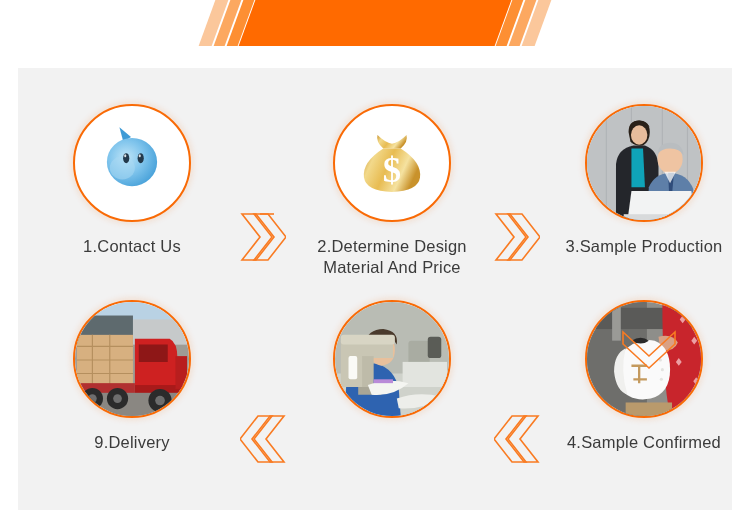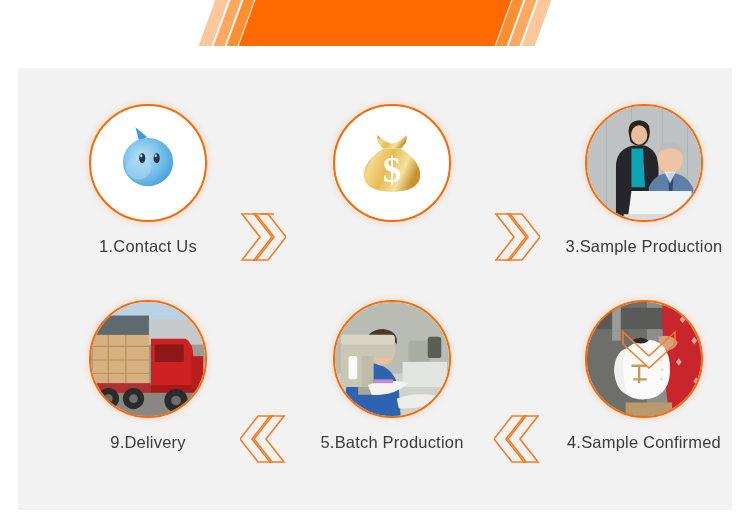--- a/index.html
+++ b/index.html
@@ -62,21 +62,21 @@
     height: 442px;
     background: #F2F2F2;
   }
 
   
   .step {
     position: absolute;
     width: 220px;
     text-align: center;
   }
-  .step.col0 { left: 20px; }
+  .step.col0 { left: 4px; }
   .step.col1 { left: 264px; }
   .step.col2 { left: 516px; }
   .step.row0 { top: 36px; }
   .step.row1 { top: 232px; }
 
   .circle {
     width: 118px;
     height: 118px;
     margin: 0 auto;
     border-radius: 50%;
@@ -161,20 +161,22 @@
             <stop offset="50%" stop-color="#E8BC52"></stop>
             <stop offset="78%" stop-color="#F5E2A0"></stop>
             <stop offset="100%" stop-color="#C9922B"></stop>
           </linearGradient>
         </defs>
         <path d="M44 30 Q52 38 59 39 Q66 38 74 30 Q76 37 68 44 L50 44 Q42 37 44 30 Z" fill="url(#bagG)"></path>
         <path d="M50 44 L68 44 Q90 58 88 74 Q86 88 59 89 Q32 88 30 74 Q28 58 50 44 Z" fill="url(#bagG)"></path>
         <text x="59" y="79" text-anchor="middle" font-family="Liberation Serif, serif" font-size="38" font-weight="bold" fill="#ffffff">$</text>
       </svg>
     </div>
+    <div class="step-label">2.Determine Design
+Material And Price</div>
   </div>
 
   <div class="step col2 row0">
     <div class="circle">
       <svg class="art" viewBox="0 0 118 118">
         <rect x="0" y="0" width="118" height="118" fill="#C9CBCC"></rect>
         <rect x="0" y="0" width="118" height="118" fill="#BFC2C4"></rect>
         <g opacity="0.45" stroke="#9EA3A6" stroke-width="1.2">
           <line x1="20" y1="0" x2="20" y2="118"></line>
           <line x1="46" y1="0" x2="46" y2="118"></line>
@@ -257,21 +259,20 @@
         <rect x="28" y="56" width="12" height="36" fill="#BEBBA9"></rect>
         <rect x="24" y="88" width="24" height="8" fill="#A9A696"></rect>
 
         <rect x="14" y="56" width="9" height="24" rx="2" fill="#FAFAF6"></rect>
 
         <path d="M34 86 Q54 78 76 84 Q60 98 38 96 Z" fill="#F4F5F1"></path>
         <path d="M64 100 Q86 92 110 98 Q92 112 66 110 Z" fill="#EDEEEA"></path>
         <rect x="40" y="80" width="20" height="4" fill="#B98BD8"></rect>
       </svg>
     </div>
-    <div class="step-label">5.Batch Production</div>
   </div>
 
   <div class="step col0 row1">
     <div class="circle">
       <svg class="art" viewBox="0 0 118 118">
         <rect x="0" y="0" width="118" height="44" fill="#B9D2E4"></rect>
         <rect x="0" y="14" width="60" height="30" fill="#5E6A6E"></rect>
         <rect x="60" y="18" width="58" height="26" fill="#C6C9CA"></rect>
         <rect x="0" y="44" width="118" height="74" fill="#9E9B94"></rect>
         <rect x="0" y="92" width="118" height="26" fill="#8A8782"></rect>

